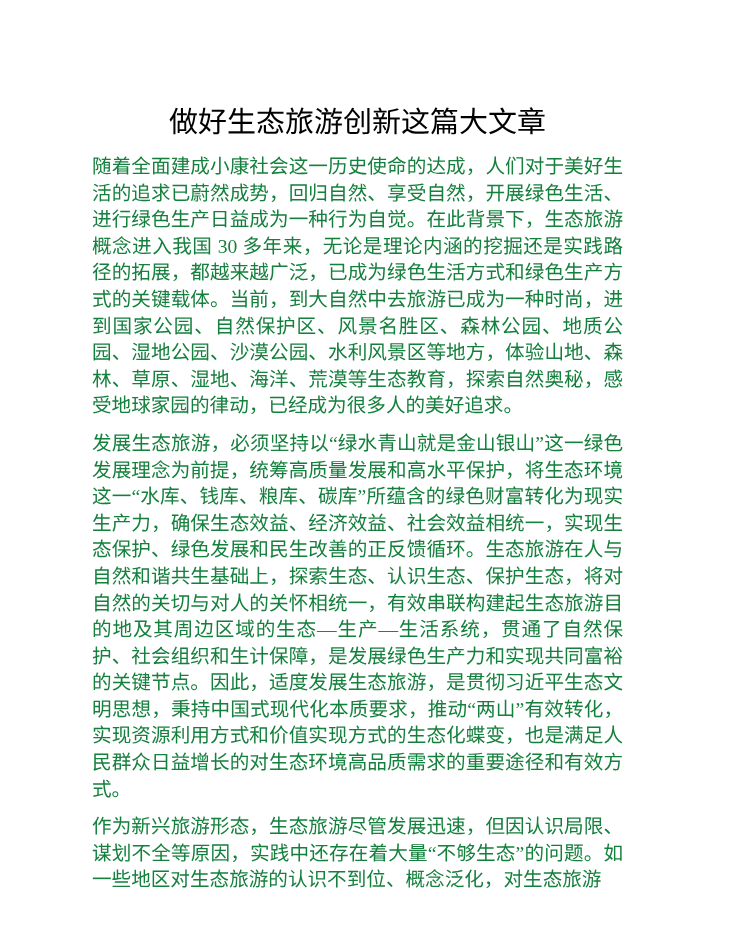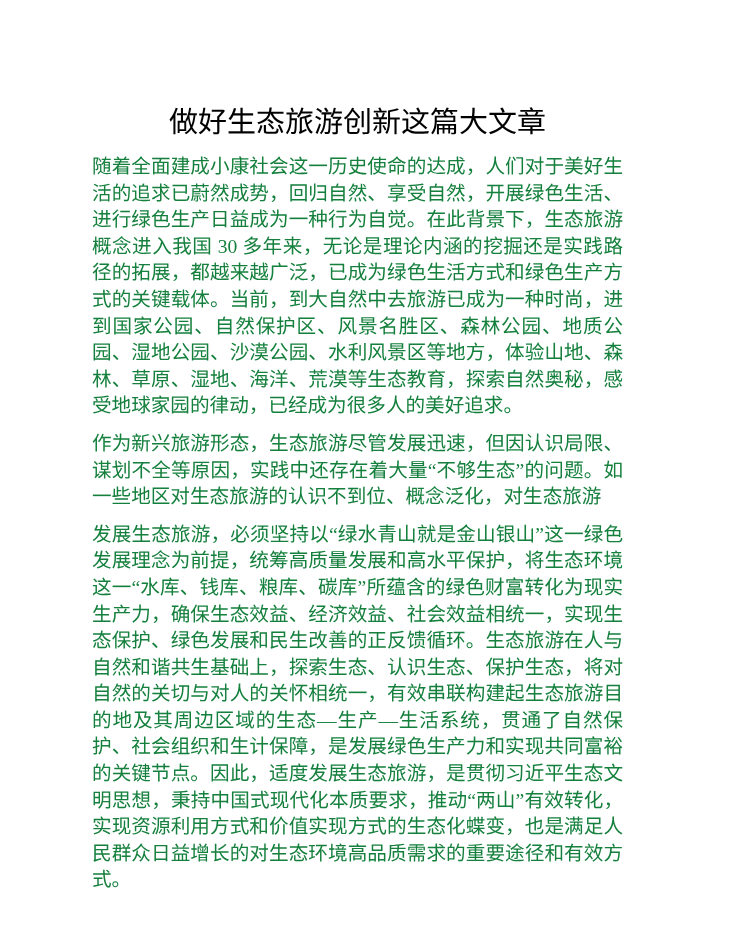--- a/index.html
+++ b/index.html
@@ -43,16 +43,16 @@
     margin-bottom: 0;
   }
 </style>
 </head>
 <body>
 
 <div class="page">
   <h1 class="doc-title">做好生态旅游创新这篇大文章</h1>
   <div class="doc-body">
     <p>随着全面建成小康社会这一历史使命的达成，人们对于美好生活的追求已蔚然成势，回归自然、享受自然，开展绿色生活、进行绿色生产日益成为一种行为自觉。在此背景下，生态旅游概念进入我国 30 多年来，无论是理论内涵的挖掘还是实践路径的拓展，都越来越广泛，已成为绿色生活方式和绿色生产方式的关键载体。当前，到大自然中去旅游已成为一种时尚，进到国家公园、自然保护区、风景名胜区、森林公园、地质公园、湿地公园、沙漠公园、水利风景区等地方，体验山地、森林、草原、湿地、海洋、荒漠等生态教育，探索自然奥秘，感受地球家园的律动，已经成为很多人的美好追求。</p>
+    <p>发展生态旅游，必须坚持以“绿水青山就是金山银山”这一绿色发展理念为前提，统筹高质量发展和高水平保护，将生态环境这一“水库、钱库、粮库、碳库”所蕴含的绿色财富转化为现实生产力，确保生态效益、经济效益、社会效益相统一，实现生态保护、绿色发展和民生改善的正反馈循环。生态旅游在人与自然和谐共生基础上，探索生态、认识生态、保护生态，将对自然的关切与对人的关怀相统一，有效串联构建起生态旅游目的地及其周边区域的生态—生产—生活系统，贯通了自然保护、社会组织和生计保障，是发展绿色生产力和实现共同富裕的关键节点。因此，适度发展生态旅游，是贯彻习近平生态文明思想，秉持中国式现代化本质要求，推动“两山”有效转化，实现资源利用方式和价值实现方式的生态化蝶变，也是满足人民群众日益增长的对生态环境高品质需求的重要途径和有效方式。</p>
     <p>作为新兴旅游形态，生态旅游尽管发展迅速，但因认识局限、谋划不全等原因，实践中还存在着大量“不够生态”的问题。如一些地区对生态旅游的认识不到位、概念泛化，对生态旅游</p>
-    <p>发展生态旅游，必须坚持以“绿水青山就是金山银山”这一绿色发展理念为前提，统筹高质量发展和高水平保护，将生态环境这一“水库、钱库、粮库、碳库”所蕴含的绿色财富转化为现实生产力，确保生态效益、经济效益、社会效益相统一，实现生态保护、绿色发展和民生改善的正反馈循环。生态旅游在人与自然和谐共生基础上，探索生态、认识生态、保护生态，将对自然的关切与对人的关怀相统一，有效串联构建起生态旅游目的地及其周边区域的生态—生产—生活系统，贯通了自然保护、社会组织和生计保障，是发展绿色生产力和实现共同富裕的关键节点。因此，适度发展生态旅游，是贯彻习近平生态文明思想，秉持中国式现代化本质要求，推动“两山”有效转化，实现资源利用方式和价值实现方式的生态化蝶变，也是满足人民群众日益增长的对生态环境高品质需求的重要途径和有效方式。</p>
   </div>
 </div>
 
 </body></html>

